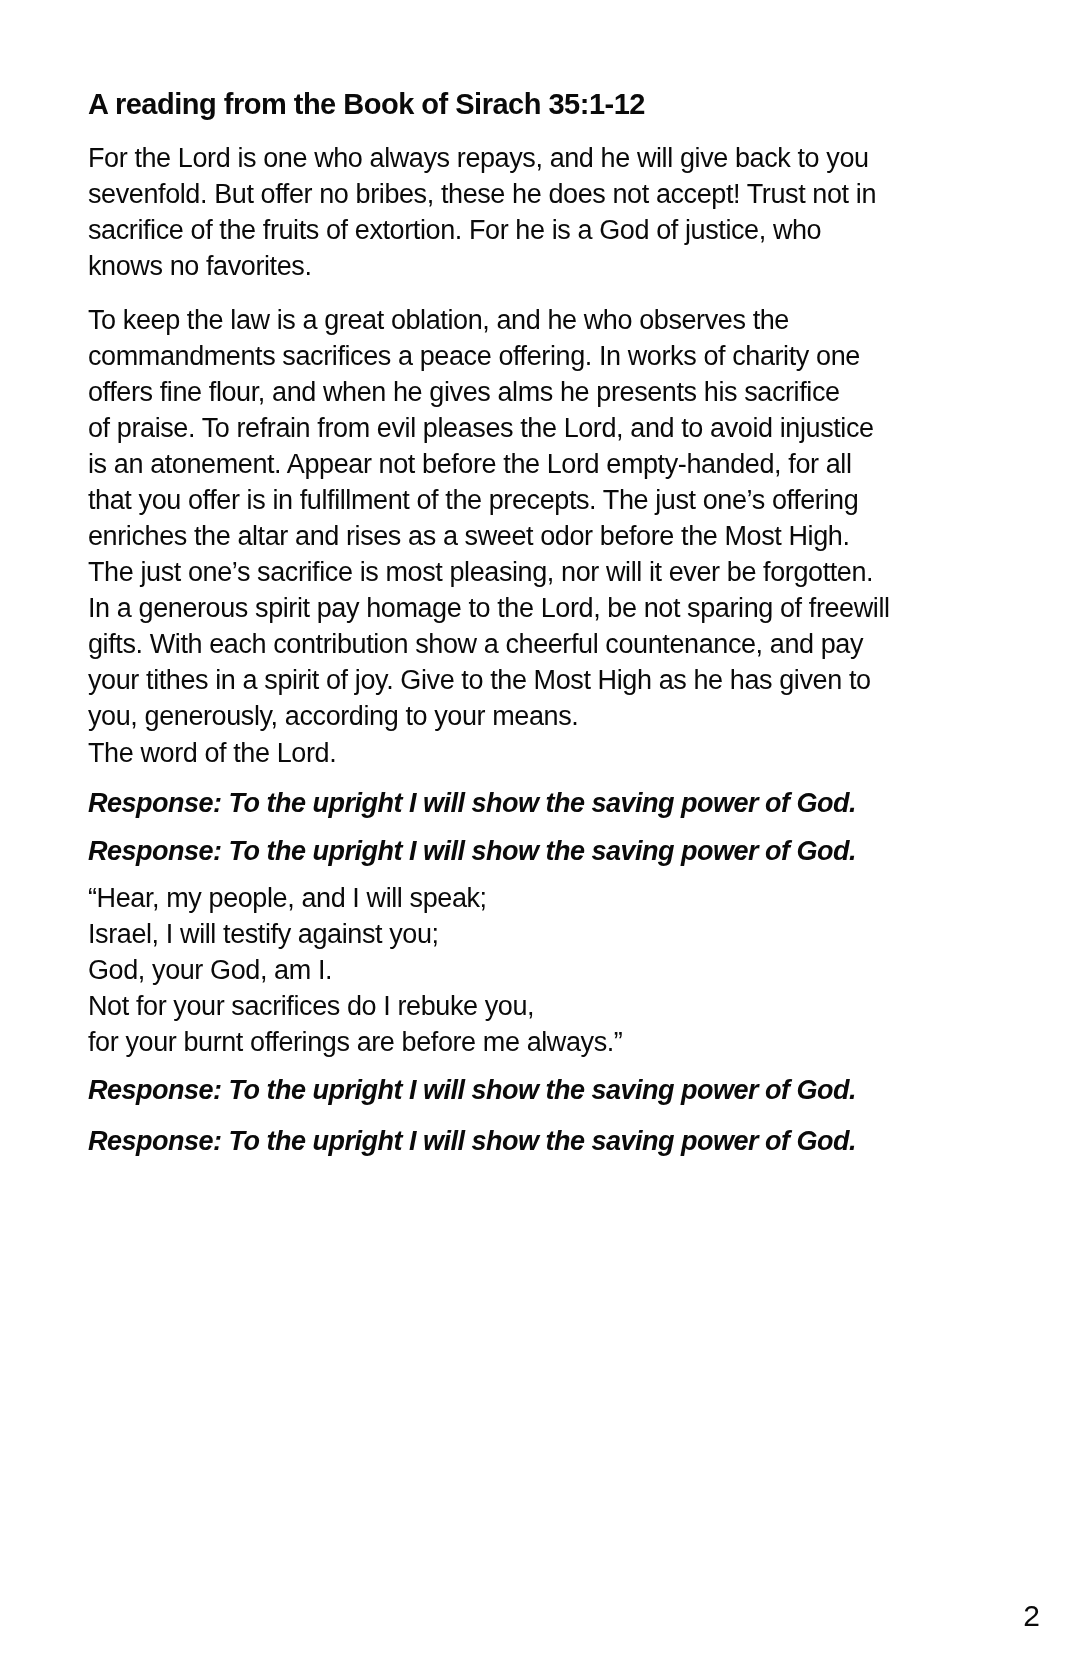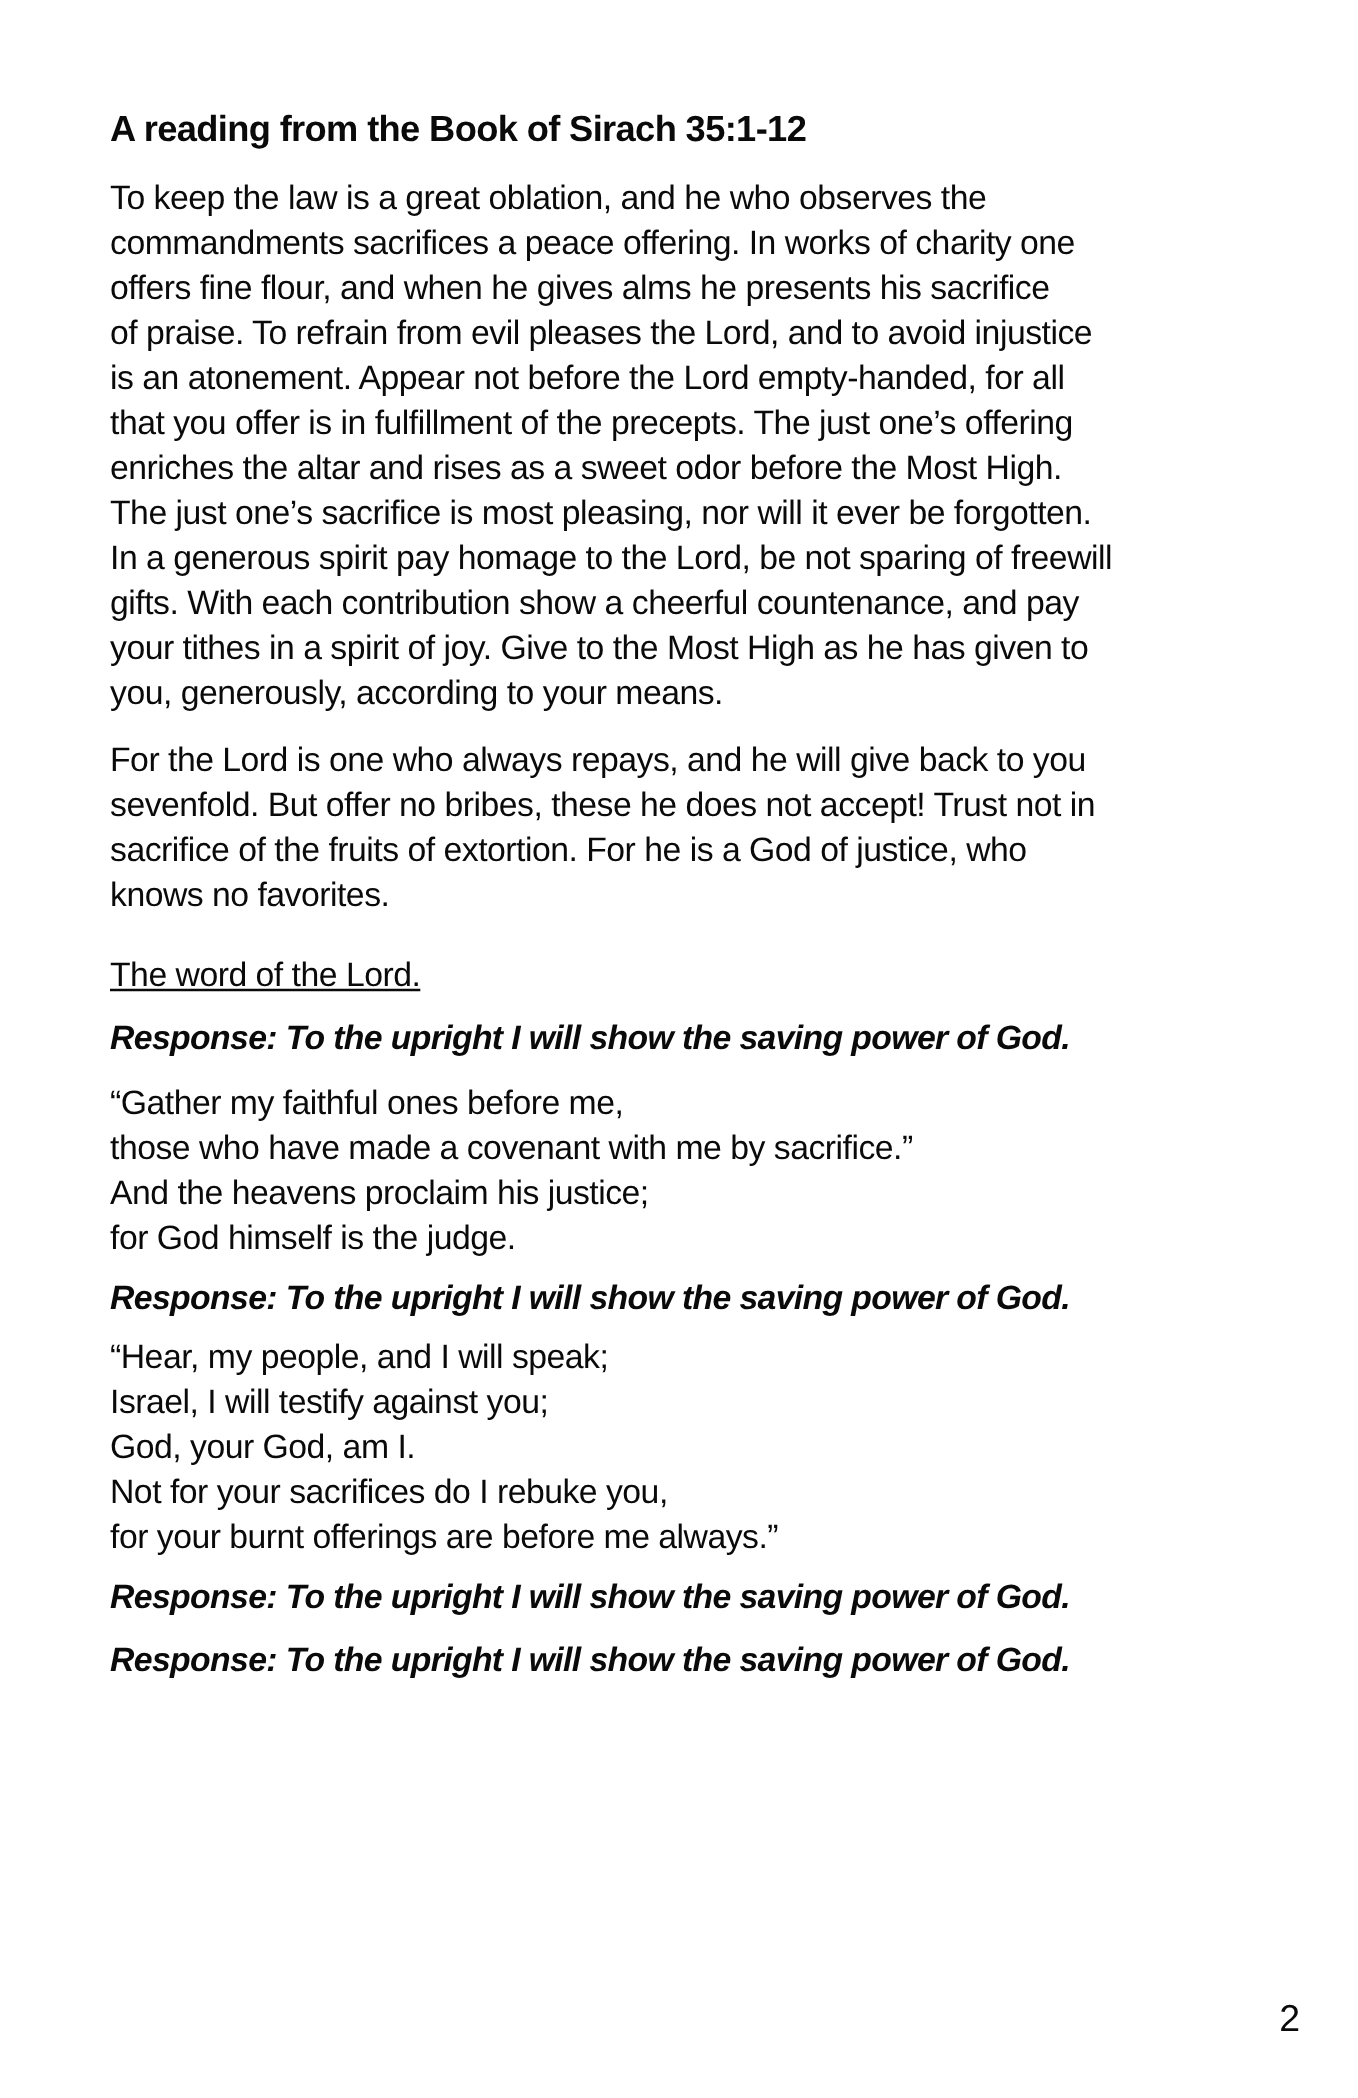--- a/index.html
+++ b/index.html
@@ -32,21 +32,21 @@
   }
   .body-text {
     font-size: 27px;
     line-height: 36px;
     letter-spacing: -0.4px;
     margin: 0;
     white-space: pre-line;
   }
   .para-1 { margin-top: 18px; }
   .para-2 { margin-top: 18px; }
-  .conclusion-line { margin-top: 28px; text-decoration: underline; }
+  .conclusion-line { margin-top: 1px; }
   .response-line {
     font-size: 27px;
     font-weight: bold;
     line-height: 36px;
     letter-spacing: -0.5px;
     margin: 0;
     white-space: pre-line;
     font-style: italic;
   }
   .response-1 { margin-top: 14px; }
@@ -66,47 +66,43 @@
   }
 </style>
 </head>
 <body>
 
 <div class="page">
   <div class="content">
 
     <h1 class="reading-title">A reading from the Book of Sirach 35:1-12</h1>
 
+    <p class="body-text para-2">For the Lord is one who always repays, and he will give back to you
+sevenfold. But offer no bribes, these he does not accept! Trust not in
+sacrifice of the fruits of extortion. For he is a God of justice, who
+knows no favorites.</p>
+
     <p class="body-text para-1">To keep the law is a great oblation, and he who observes the
 commandments sacrifices a peace offering. In works of charity one
 offers fine flour, and when he gives alms he presents his sacrifice
 of praise. To refrain from evil pleases the Lord, and to avoid injustice
 is an atonement. Appear not before the Lord empty-handed, for all
 that you offer is in fulfillment of the precepts. The just one’s offering
 enriches the altar and rises as a sweet odor before the Most High.
 The just one’s sacrifice is most pleasing, nor will it ever be forgotten.
 In a generous spirit pay homage to the Lord, be not sparing of freewill
 gifts. With each contribution show a cheerful countenance, and pay
 your tithes in a spirit of joy. Give to the Most High as he has given to
 you, generously, according to your means.</p>
 
-    <p class="body-text para-2">For the Lord is one who always repays, and he will give back to you
-sevenfold. But offer no bribes, these he does not accept! Trust not in
-sacrifice of the fruits of extortion. For he is a God of justice, who
-knows no favorites.</p>
-
     <p class="body-text conclusion-line">The word of the Lord.</p>
 
 
     <p class="response-line response-1">Response: To the upright I will show the saving power of God.</p>
 
-    <p class="body-text stanza-1">“Gather my faithful ones before me,
-those who have made a covenant with me by sacrifice.”
-And the heavens proclaim his justice;
-for God himself is the judge.</p>
 
     <p class="response-line response-2">Response: To the upright I will show the saving power of God.</p>
 
     <p class="body-text stanza-2">“Hear, my people, and I will speak;
 Israel, I will testify against you;
 God, your God, am I.
 Not for your sacrifices do I rebuke you,
 for your burnt offerings are before me always.”</p>
 
     <p class="response-line response-3">Response: To the upright I will show the saving power of God.</p>

